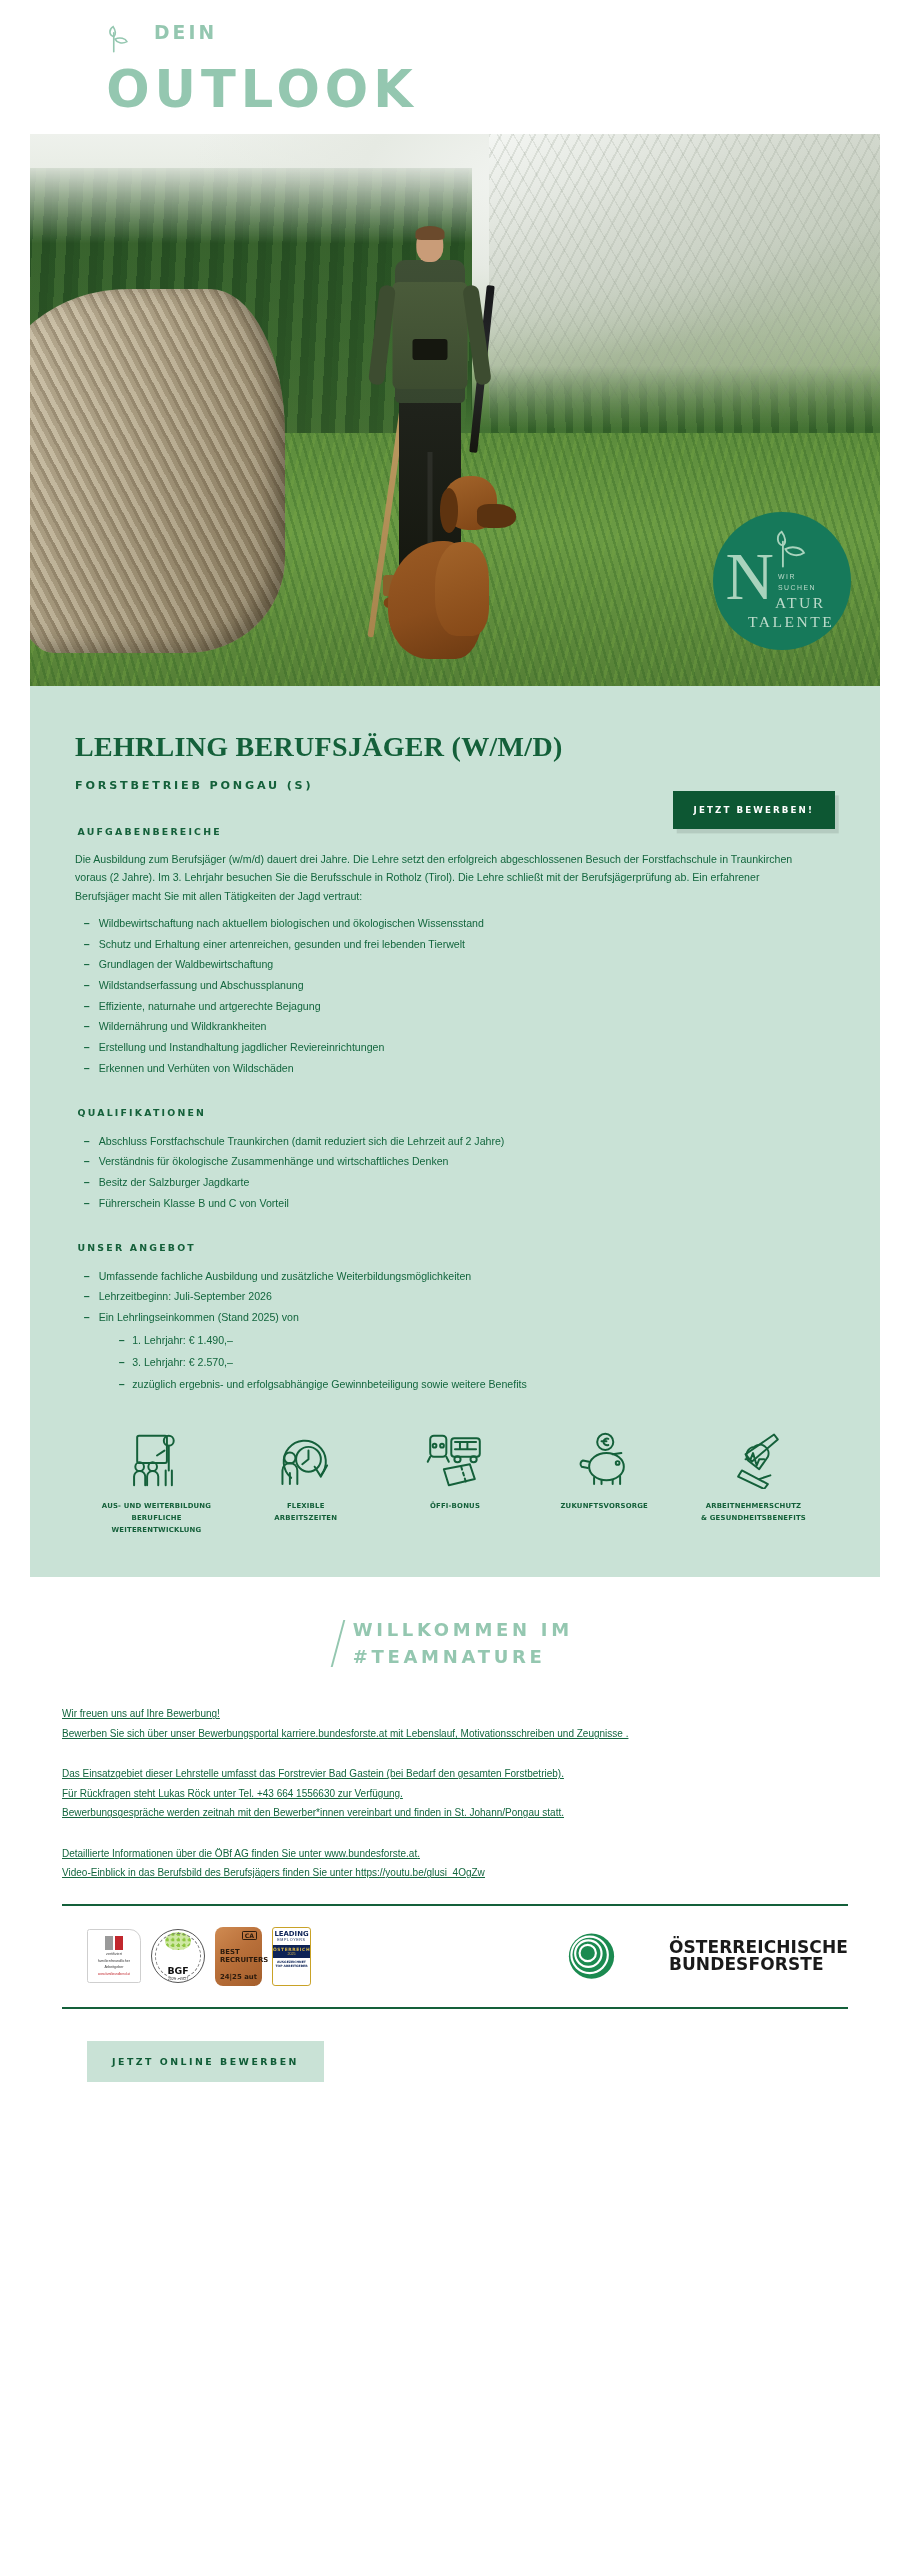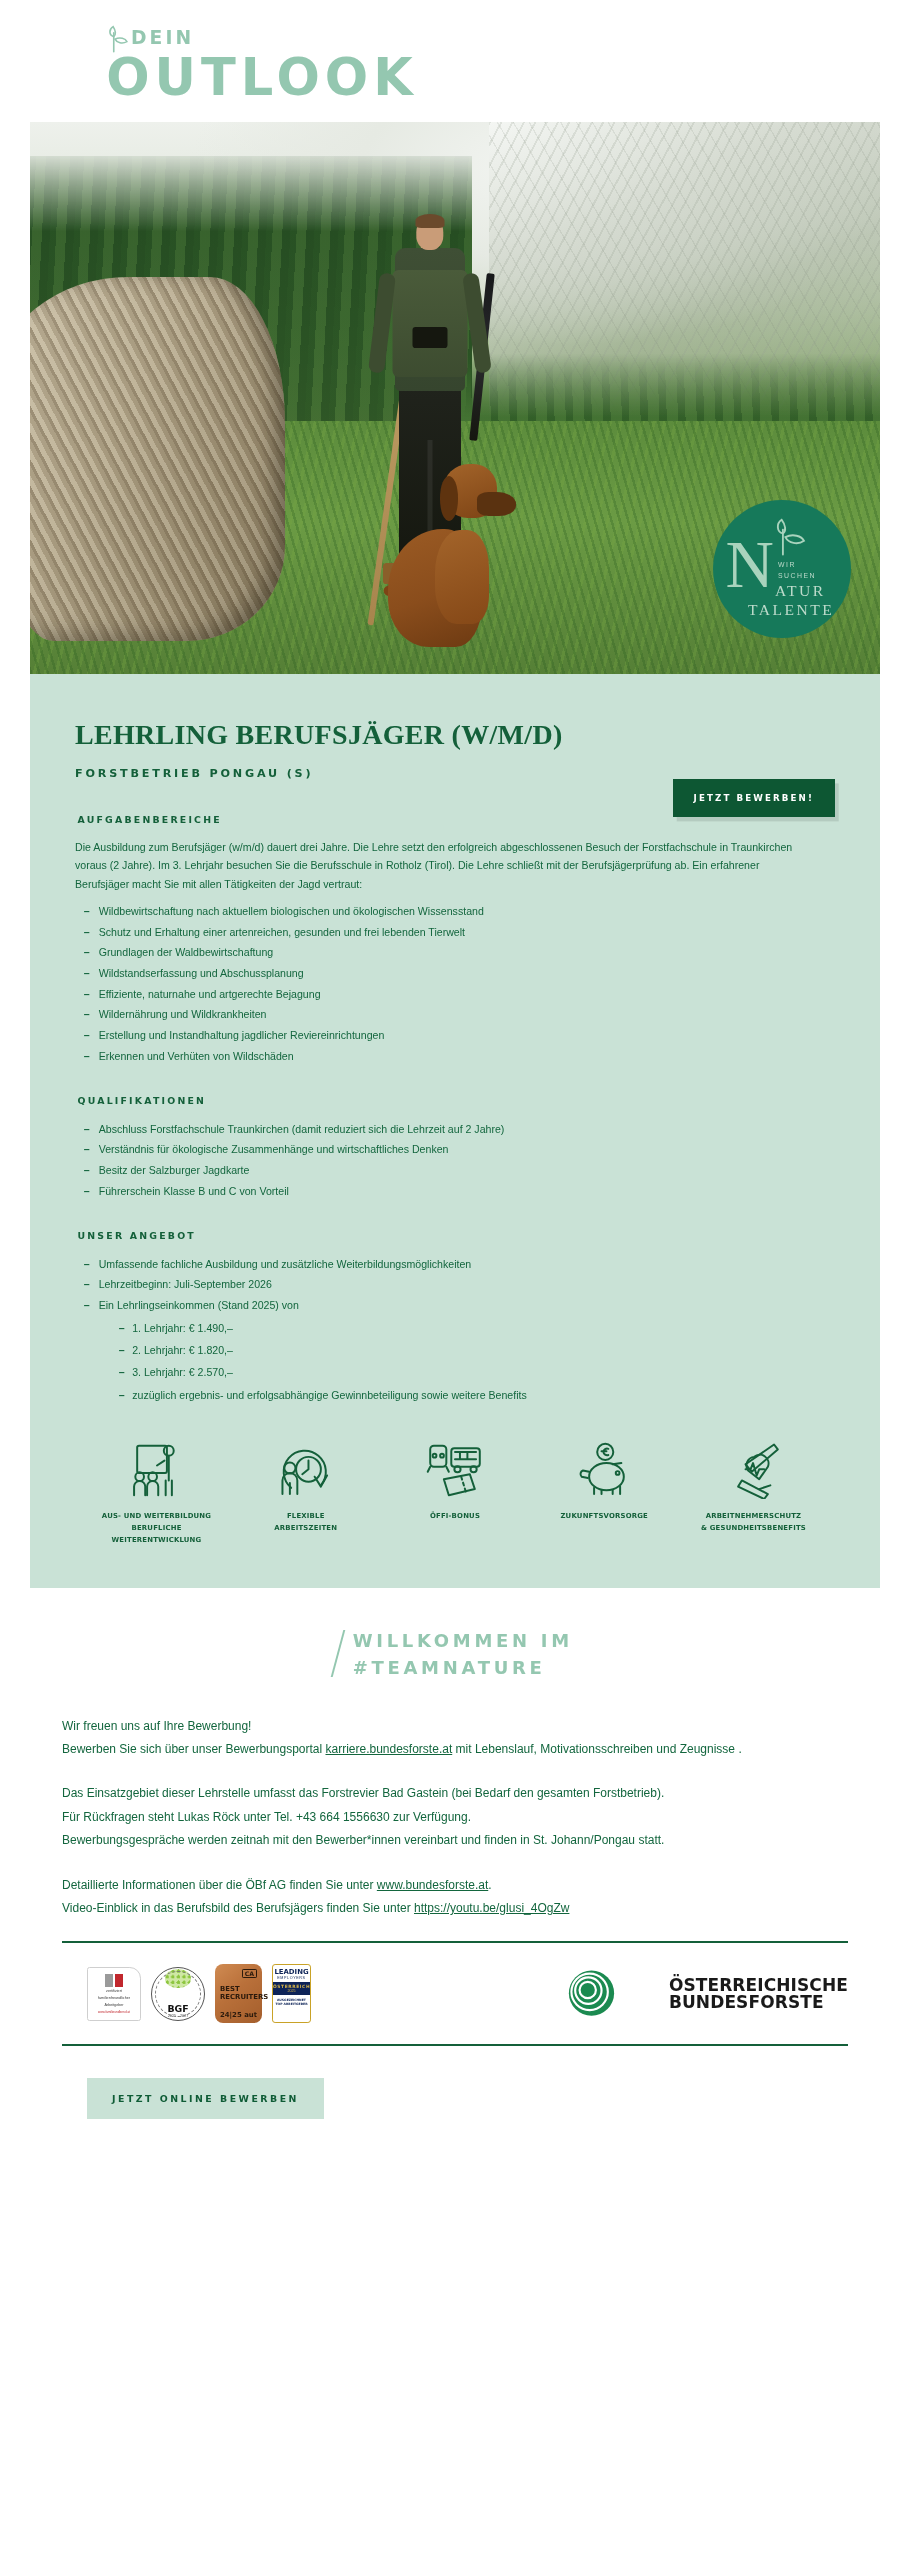--- a/index.html
+++ b/index.html
@@ -27,23 +27,23 @@
     overflow-x: hidden;
   }
 
   
   .header {
     padding: 24px 0 12.5px 105px;
     background: #fff;
   }
   .header-top {
     display: flex;
-    align-items: center;
-    gap: 1px;
-    margin-bottom: 1px;
+    align-items: flex-start;
+    gap: 24px;
+    margin-bottom: 13px;
   }
   .sprout-icon { width: 25px; height: 29px; display: block; }
   .dein-text {
     font-family: "DejaVu Sans", sans-serif;
     font-weight: 700;
     font-size: 18.7px;
     letter-spacing: 3.1px;
     color: var(--sage);
     line-height: 1;
   }
@@ -385,24 +385,25 @@
     color: var(--sage);
   }
 
   
   .closing {
     padding: 0 62px 0 62px;
     background: #fff;
   }
   .closing p {
     font-family: "Liberation Sans", sans-serif;
-    font-size: 12px;
+    font-size: 10px;
     line-height: 1.95;
     color: var(--text-green);
     margin-bottom: 21px;
+    text-decoration: underline;
   }
   .closing a {
     color: var(--text-green);
     text-decoration: underline;
   }
 
   
   .rule {
     height: 1.9px;
     background: var(--dark-green);
@@ -605,21 +606,20 @@
 
   <div class="section-block">
     <h2 class="section-heading">UNSER ANGEBOT</h2>
     <ul class="dash-list">
       <li>Umfassende fachliche Ausbildung und zusätzliche Weiterbildungsmöglichkeiten</li>
       <li>Lehrzeitbeginn: Juli-September 2026</li>
       <li>
         <span>Ein Lehrlingseinkommen (Stand 2025) von</span>
         <ul class="sub-list">
           <li>1. Lehrjahr: € 1.490,–</li>
-          <li>2. Lehrjahr: € 1.820,–</li>
           <li>3. Lehrjahr: € 2.570,–</li>
           <li>zuzüglich ergebnis- und erfolgsabhängige Gewinnbeteiligung sowie weitere Benefits</li>
         </ul>
       </li>
     </ul>
   </div>
 
   <div class="benefits">
 
     <div class="benefit">

